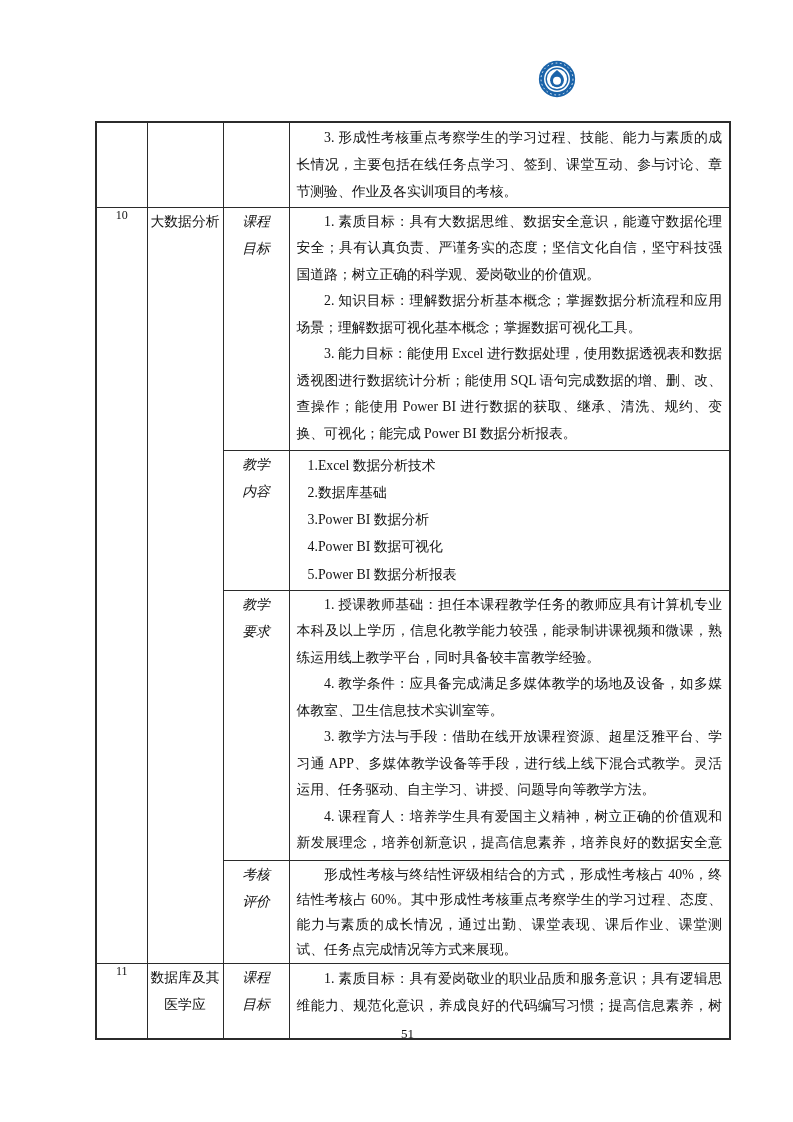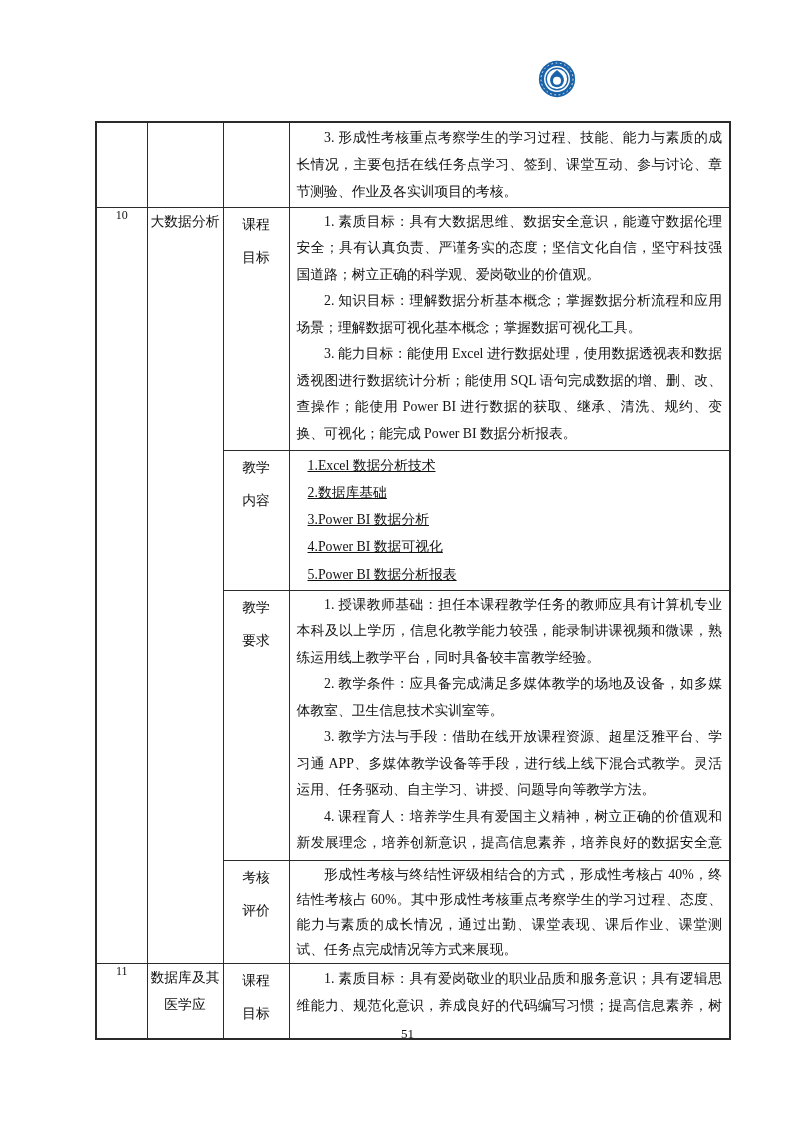--- a/index.html
+++ b/index.html
@@ -26,28 +26,28 @@
   table.syllabus{
     border-collapse:collapse;table-layout:fixed;width:634px;
     font-size:13.8px;
   }
   table.syllabus td{
     border:1px solid #2b2b2b;padding:0;vertical-align:top;
   }
   table.syllabus{border:2px solid #2b2b2b;}
   td.c-index,td.c-name,td.c-label{vertical-align:middle;text-align:center;}
   td.c-name{padding:0 5px;line-height:27px;margin-left:11px;}
-  td.c-label{white-space:pre-line;line-height:33px;}
+  td.c-label{white-space:pre-line;line-height:27px;font-style:italic;}
   td.c-index{font-size:12px;}
   .clip{overflow:hidden;padding:1px 7px 0 7px;}
   .clip p{margin:0;text-indent:2em;text-align:justify;}
   .clip .li{margin:0;text-indent:0.8em;}
   .lh27 p{line-height:27px;}
   .lh265 p{line-height:26.5px;}
-  .lh27i .li{line-height:27.3px;text-decoration:underline;}
+  .lh27i .li{line-height:27.3px;}
   .lh25 p{line-height:25px;}
   
   .pageno{
     position:absolute;left:0;top:1026px;width:793px;text-align:center;
     font-size:13px;color:#111;padding-left:11px;
   }
 </style>
 </head>
 <body>
 
@@ -112,21 +112,21 @@
       </div>
     </td>
   </tr>
 
   <tr style="height:270px">
     <td class="c-label">教学
 要求</td>
     <td>
       <div class="clip lh265" style="height:267px">
         <p>1. 授课教师基础：担任本课程教学任务的教师应具有计算机专业本科及以上学历，信息化教学能力较强，能录制讲课视频和微课，熟练运用线上教学平台，同时具备较丰富教学经验。</p>
-        <p>2. 教学条件：应具备完成满足多媒体教学的场地及设备，如多媒体教室、卫生信息技术实训室等。</p>
+        <p>4. 教学条件：应具备完成满足多媒体教学的场地及设备，如多媒体教室、卫生信息技术实训室等。</p>
         <p>3. 教学方法与手段：借助在线开放课程资源、超星泛雅平台、学习通 APP、多媒体教学设备等手段，进行线上线下混合式教学。灵活运用、任务驱动、自主学习、讲授、问题导向等教学方法。</p>
         <p>4. 课程育人：培养学生具有爱国主义精神，树立正确的价值观和新发展理念，培养创新意识，提高信息素养，培养良好的数据安全意识。</p>
       </div>
     </td>
   </tr>
 
   <tr style="height:103px">
     <td class="c-label">考核
 评价</td>
     <td>

